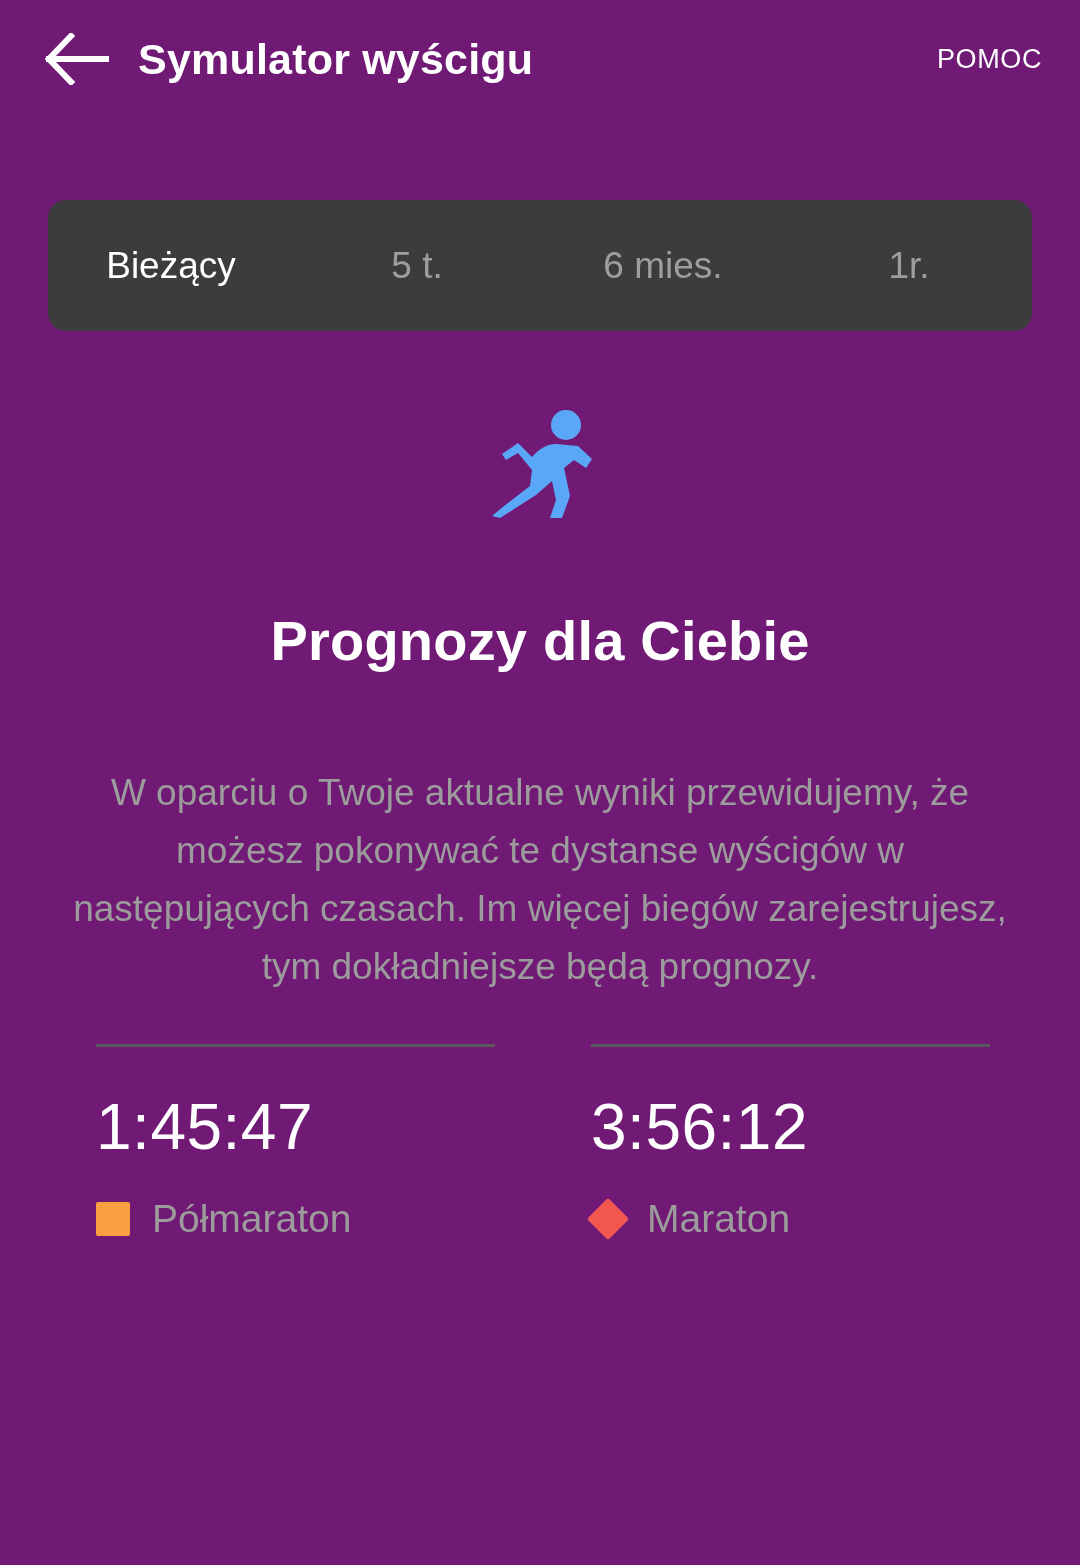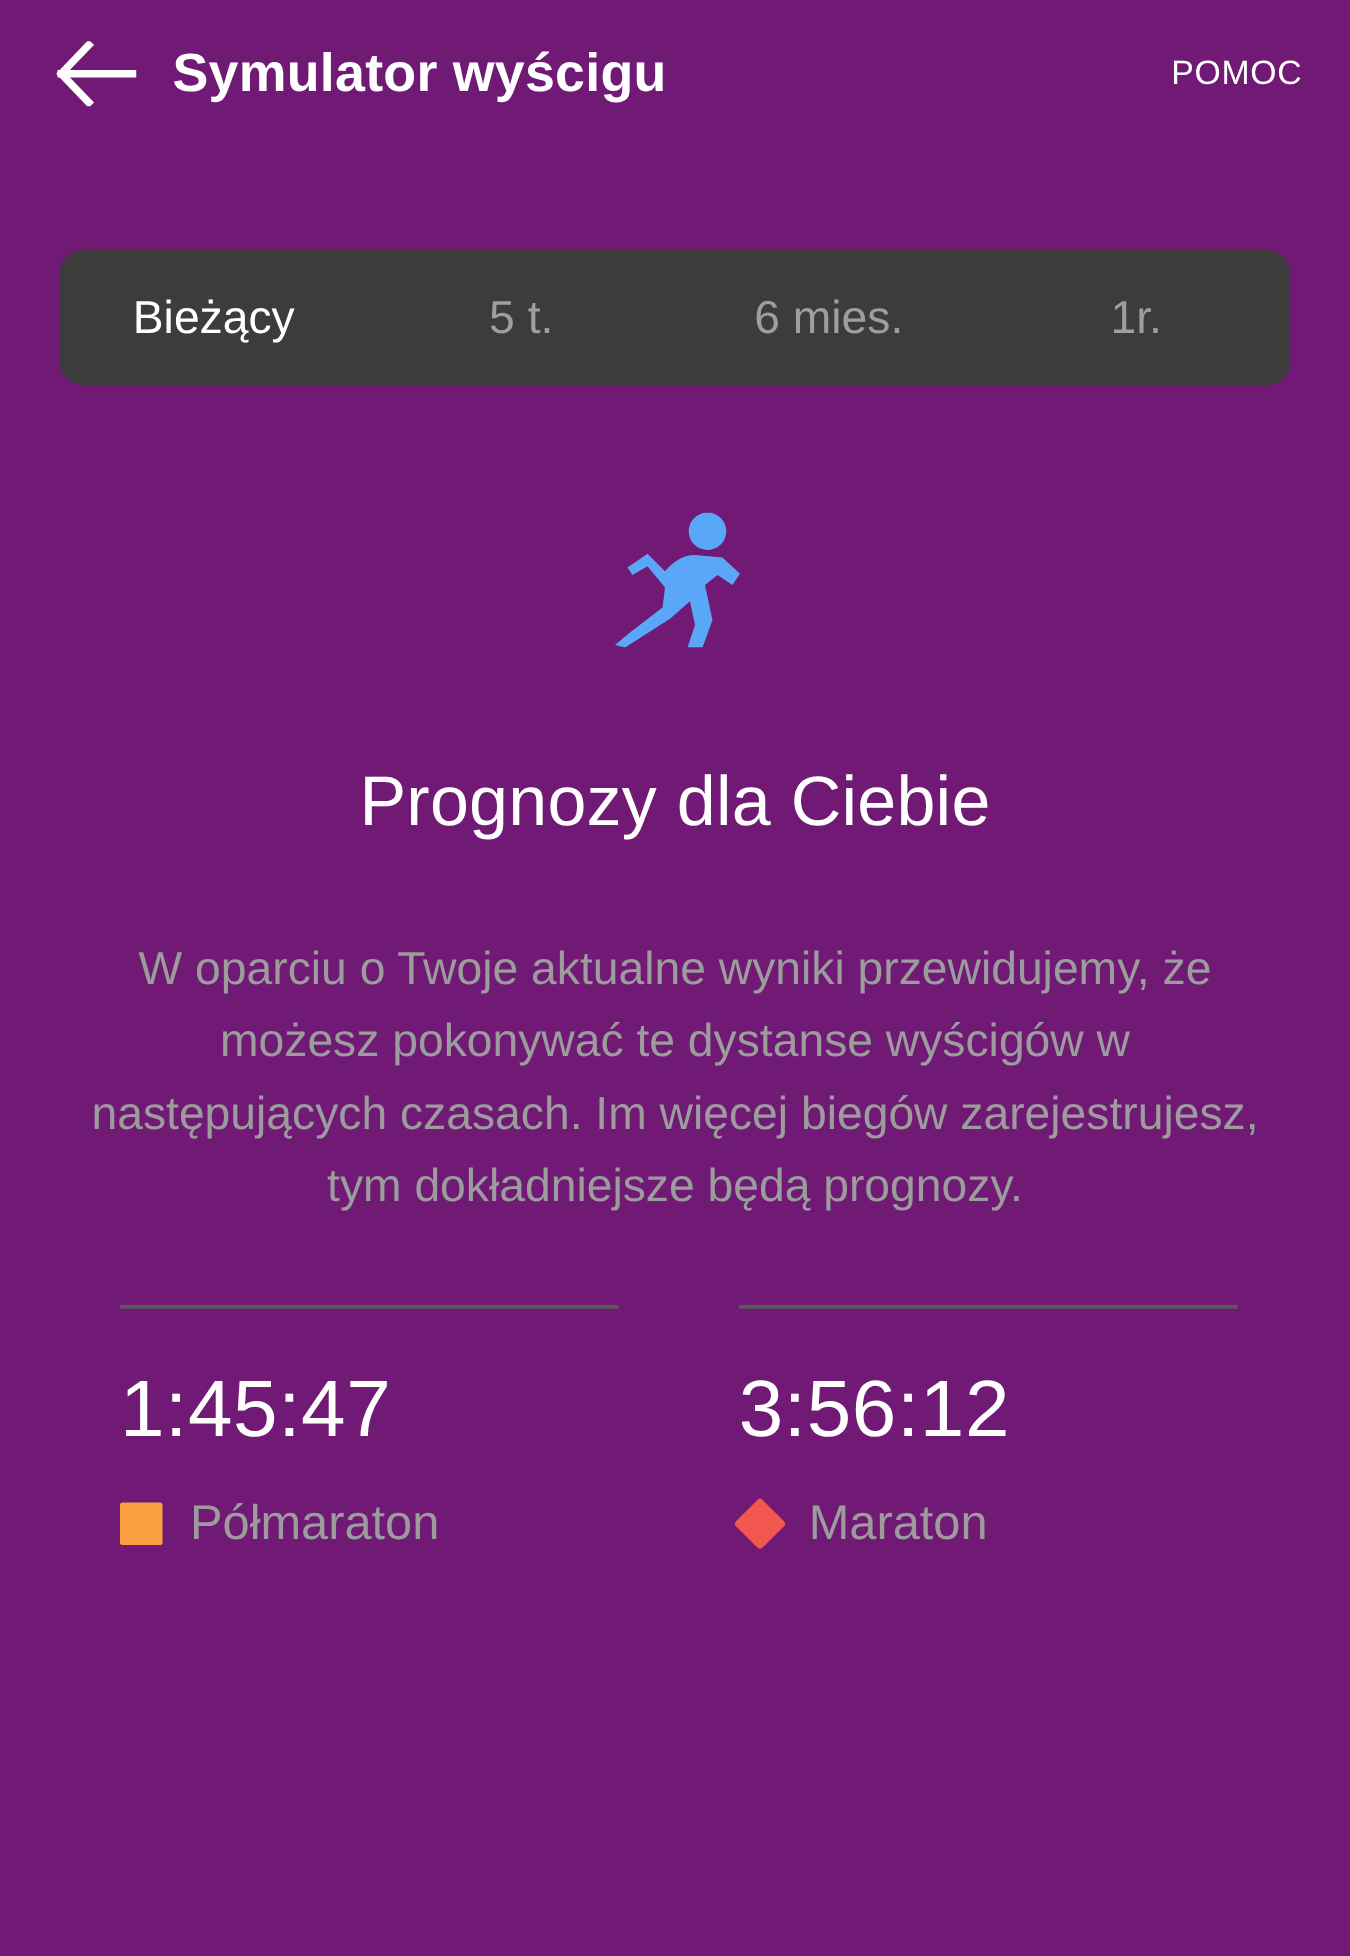--- a/index.html
+++ b/index.html
@@ -60,21 +60,21 @@
     letter-spacing: 0.6px;
     cursor: pointer;
   }
 
   
   .tabbar {
     position: absolute;
     top: 200px;
     left: 48px;
     width: 984px;
-    height: 108px;
+    height: 131px;
     background: #3c3c3c;
     border-radius: 18px;
     display: flex;
     align-items: center;
   }
   .tab {
     flex: 1 1 0;
     text-align: center;
     font-size: 37px;
     color: #9e9e9e;
@@ -98,26 +98,26 @@
 
   
   .headline {
     position: absolute;
     top: 608px;
     left: 0;
     width: 1080px;
     text-align: center;
     font-size: 56px;
     color: #ffffff;
-    font-weight: normal;
+    font-weight: bold;
     letter-spacing: 0.2px;
   }
   .bodytext {
     position: absolute;
-    top: 746px;
+    top: 764px;
     left: 60px;
     width: 960px;
     text-align: center;
     font-size: 37px;
     line-height: 58px;
     color: #9c9c9c;
   }
 
   
   .grid {

